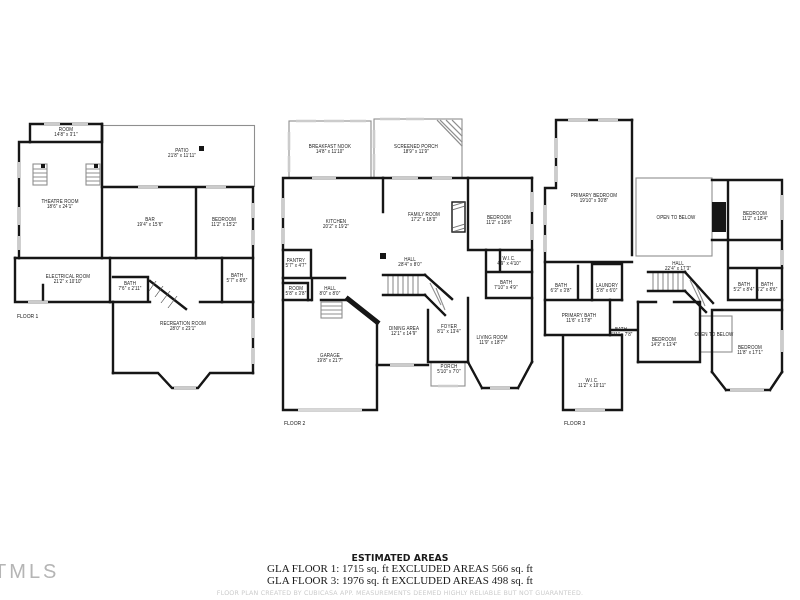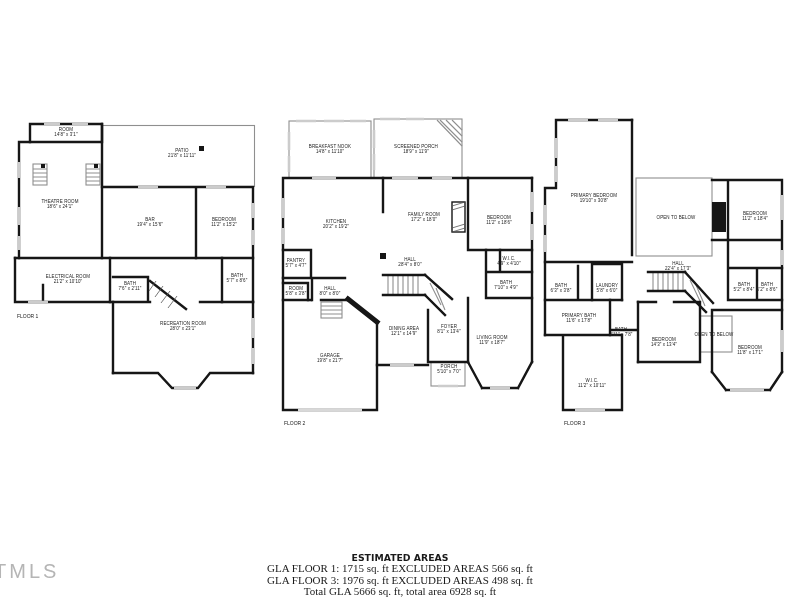--- a/index.html
+++ b/index.html
@@ -194,18 +194,17 @@
           <text x="592" y="382" class="room-label"><tspan x="592">W.I.C.</tspan><tspan x="592" dy="5.4">11'2" x 10'11"</tspan></text>
           <text x="564" y="425" class="floor-label">FLOOR 3</text>
         </g>
     </g>
   </svg>
 
   <div id="footer">
     <div class="ttl">ESTIMATED AREAS</div>
     <div class="ln">GLA FLOOR 1: 1715 sq. ft EXCLUDED AREAS 566 sq. ft</div>
     <div class="ln">GLA FLOOR 3: 1976 sq. ft EXCLUDED AREAS 498 sq. ft</div>
-    <div class="ln">Total GLA 5666 sq. ft, total area 6928 sq. ft</div>
     <div class="disc">FLOOR PLAN CREATED BY CUBICASA APP. MEASUREMENTS DEEMED HIGHLY RELIABLE BUT NOT GUARANTEED.</div>
   </div>
 
   <div id="watermark">TMLS</div>
 </div>
 
 </body></html>

